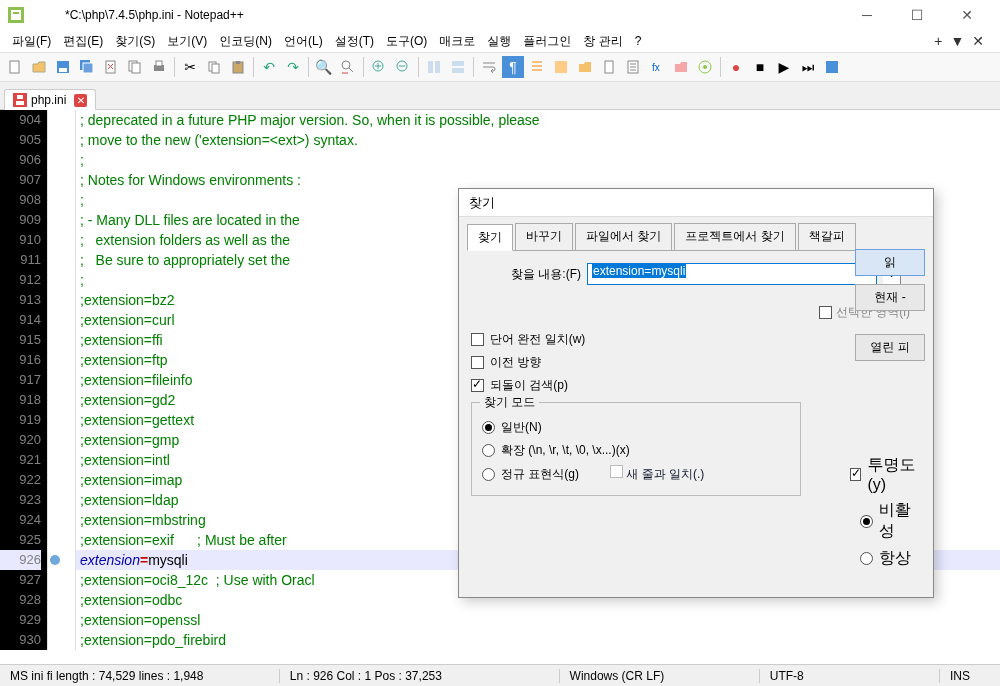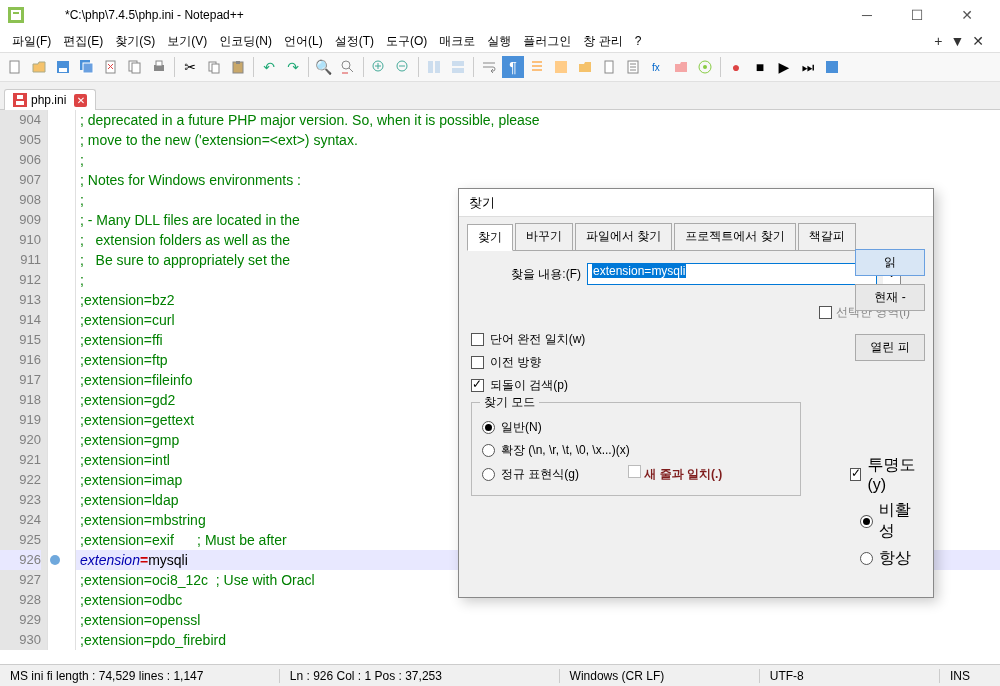--- a/index.html
+++ b/index.html
@@ -23,21 +23,21 @@
 .tsep { width: 1px; height: 20px; background: #ccc; margin: 0 2px; }
 
 
 .tabbar { height: 28px; background: #f0f0f0; display: flex; align-items: flex-end; padding: 0 4px; border-bottom: 1px solid #ccc;}
 .tab { background: #fff; border: 1px solid #ccc; border-bottom: none; border-radius: 3px 3px 0 0; padding: 3px 8px; display: flex; align-items: center; gap: 4px; font-size: 12px; margin-bottom: -1px; }
 .tab .saveicon { width: 14px; height: 14px; display: inline-block; }
 .tab .closex { width: 13px; height: 13px; background: #d44; color: #fff; font-size: 10px; display: flex; align-items: center; justify-content: center; border-radius: 2px; margin-left: 4px; }
 
 
 .editor { position: relative; height: 540px; background: #fff; display: flex; font-family: Consolas, monospace; font-size: 14px; overflow: hidden; }
-.gutter { width: 48px; background: #e5e5e5; color: #808080; text-align: right; padding-right: 6px; line-height: 20px; font-size: 13px; border-right: 1px solid #e0e0e0; }
+.gutter { width: 48px; background: #000000; color: #808080; text-align: right; padding-right: 6px; line-height: 20px; font-size: 13px; border-right: 1px solid #e0e0e0; }
 .foldcol { width: 14px; background: #fff; border-right: 1px solid #e0e0e0; }
 .bookmark { width: 14px; background: #fff; }
 .bookmark .mark { width: 10px; height: 10px; background: #6fa8dc; border-radius: 50%; margin: 5px auto; }
 .code { flex: 1; line-height: 20px; white-space: pre; color: #000; }
 .code .line { height: 20px; padding-left: 4px; }
 .code .c-green { color: #008000; }
 .code .c-blue { color: #0000b0; font-style: italic; }
 .code .c-redb { color: #c00; font-weight: bold; }
 .code .hl { background: #e8e8ff; }
 .gutter .hlnum { background: #e8e8ff; }
@@ -54,21 +54,21 @@
 .finddlg .finput { flex: 1; height: 22px; border: 1px solid #0078d7; background: #fff; padding: 0 4px; position: relative; }
 .finddlg .finput .sel { background: #0078d7; color: #fff; padding: 0 1px; }
 .finddlg .dropbtn { width: 18px; height: 22px; border: 1px solid #888; border-left: none; display: flex; align-items: center; justify-content: center; background: #fff; font-size: 8px; }
 .finddlg .chkrow { display: flex; align-items: center; gap: 6px; margin: 6px 0; }
 .finddlg .chkbox { width: 13px; height: 13px; border: 1px solid #555; display: inline-block; background: #fff; position: relative; }
 .finddlg .chkbox.checked::after { content: "✓"; position: absolute; top: -3px; left: 0; font-size: 12px; }
 .finddlg .radio { width: 13px; height: 13px; border: 1px solid #555; border-radius: 50%; display: inline-block; background: #fff; position: relative; }
 .finddlg .radio.checked::after { content: ""; position: absolute; top: 2px; left: 2px; width: 7px; height: 7px; background: #000; border-radius: 50%; }
 .finddlg .groupbox { border: 1px solid #bbb; padding: 10px 10px 6px 10px; margin-top: 8px; position: relative; width: 330px;}
 .finddlg .grouplabel { position: absolute; top: -9px; left: 8px; background: #f0f0f0; padding: 0 4px; font-size: 12px; }
-.finddlg .subchk { margin-left: 43px; color: #7f1d1d; font-weight: bold; }
+.finddlg .subchk { margin-left: 25px; color: #0f172a; }
 .finddlg .rightpanel { position: absolute; right: 8px; top: 60px; width: 70px; }
 .finddlg .dlgbtn { border: 1px solid #aaa; background: #e8e8e8; padding: 4px 8px; margin-bottom: 8px; font-size: 12px; text-align: center; white-space: nowrap; overflow: hidden; }
 .finddlg .rightpanel2 { position: absolute; right: 8px; top: 260px; width: 75px; }
 .finddlg .regionchk { position: absolute; left: 360px; top: 115px; display:flex; align-items:center; gap:4px; color:#888; font-size:12px;}
 
 
 .statusbar { position: absolute; bottom: 0; left: 0; right: 0; height: 22px; background: #f0f0f0; border-top: 1px solid #ccc; display: flex; align-items: center; font-size: 12px; }
 .statusbar .cell { padding: 0 10px; border-right: 1px solid #ccc; white-space: nowrap; }
 .statusbar .cell:last-child { border-right: none; }
 
@@ -411,18 +411,18 @@
         <span>비활성</span>
       </div>
     <div class="chkrow" style="margin-left:10px">
         <span class="radio"></span>
         <span>항상</span>
       </div>
   </div>
 </div>
 
 <div class="statusbar">
-  <div class="cell" style="flex:1.3">MS ini fi length : 74,529    lines : 1,147</div>
+  <div class="cell" style="flex:1.3">MS ini fi length : 74,529    lines : 1,948</div>
   <div class="cell" style="flex:1.3">Ln : 926    Col : 1    Pos : 37,253</div>
   <div class="cell" style="flex:0.9">Windows (CR LF)</div>
   <div class="cell" style="flex:0.8">UTF-8</div>
   <div class="cell" style="width:60px">INS</div>
 </div>
 
 </body></html>

